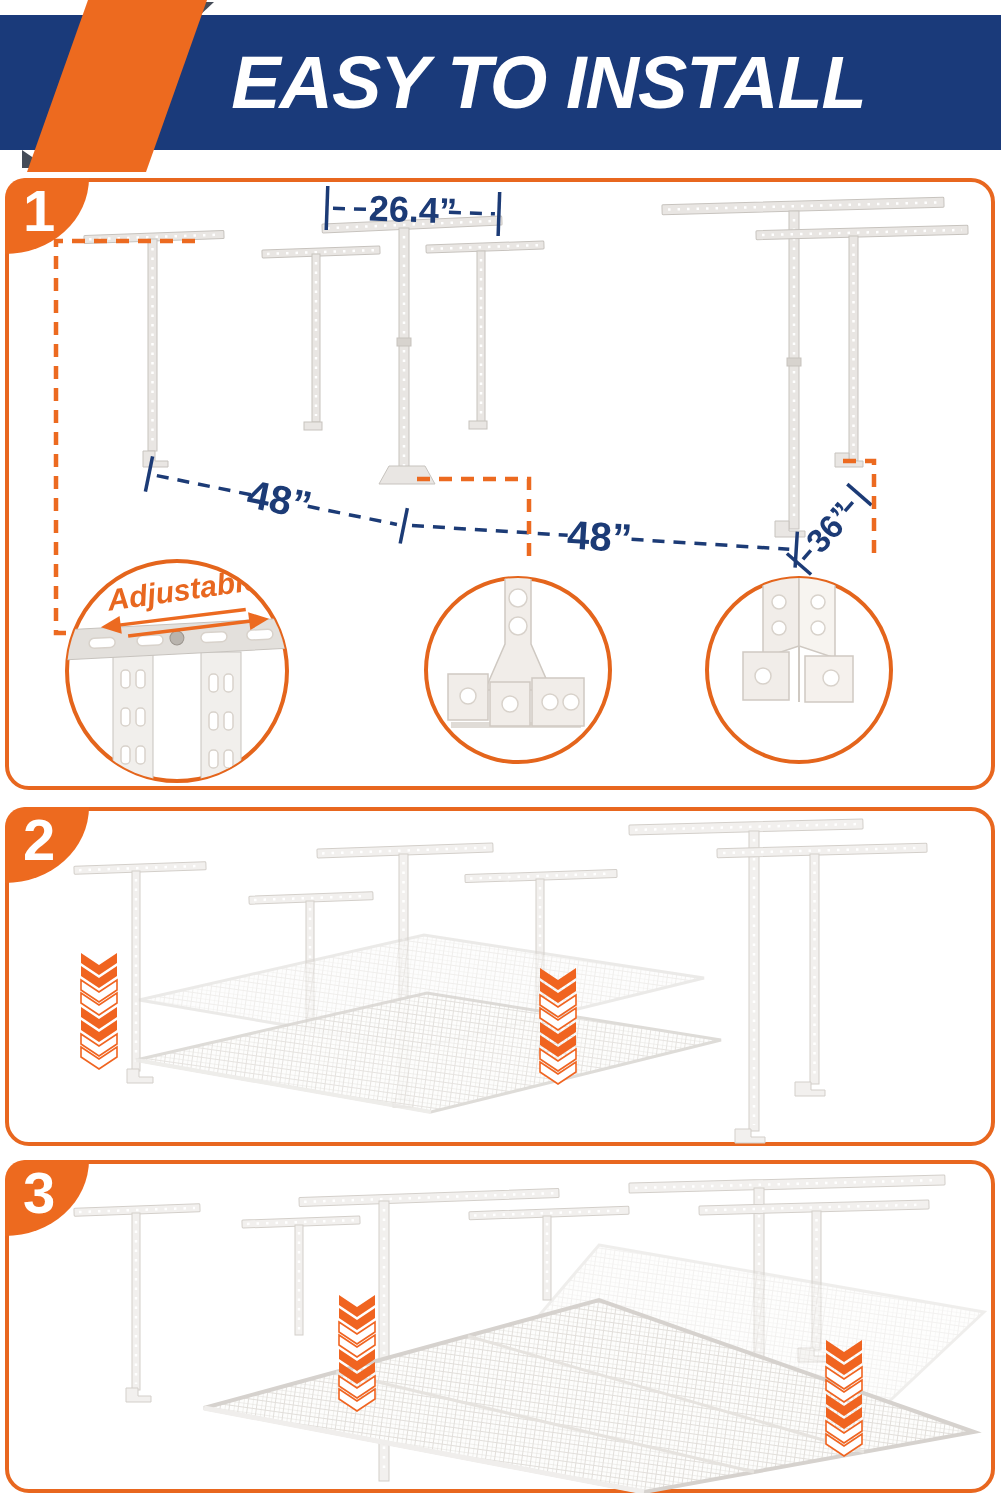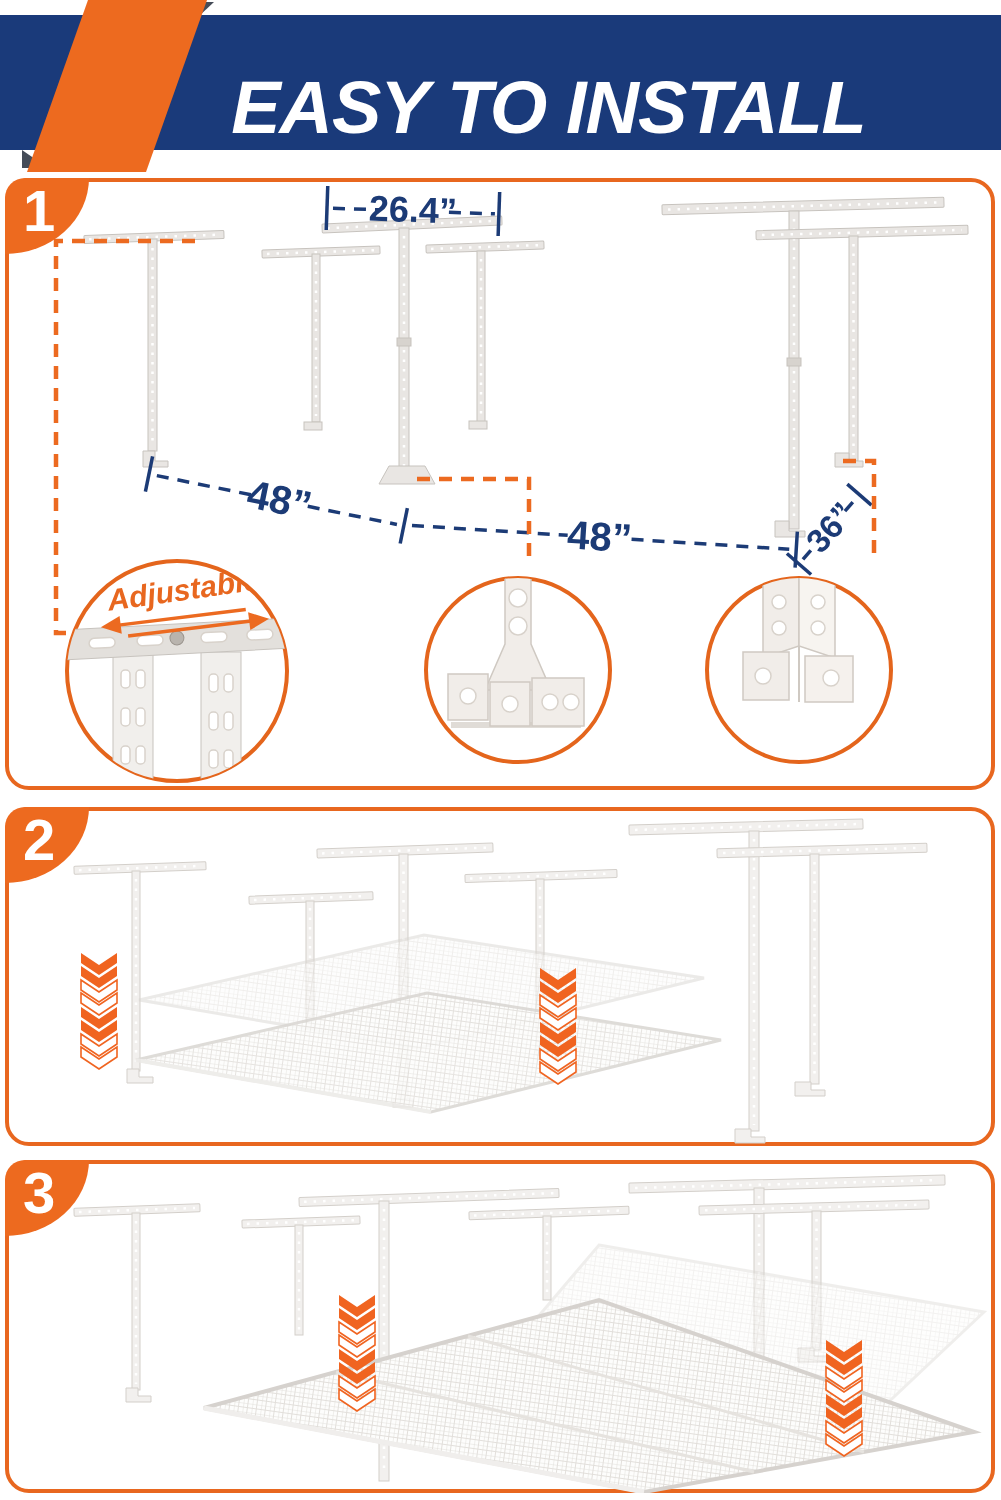--- a/index.html
+++ b/index.html
@@ -1,20 +1,20 @@
 <!DOCTYPE html>
 <html><head>
 <meta charset="utf-8">
 <style>
   html,body{margin:0;padding:0;background:#fff;}
   body{width:1001px;height:1500px;position:relative;overflow:hidden;
        font-family:"Liberation Sans",sans-serif;}
   
   .band{position:absolute;left:0;top:15px;width:1001px;height:135px;background:#1A3A7A;
-        display:flex;align-items:flex-end;justify-content:center;padding-left:96px;box-sizing:border-box;z-index:2;}
+        display:flex;align-items:center;justify-content:center;padding-left:96px;box-sizing:border-box;z-index:2;}
   .title{color:#fff;font-size:74px;font-weight:700;font-style:italic;letter-spacing:-1px;
          margin:0;white-space:nowrap;}
   .stripe{position:absolute;left:0;top:0;width:260px;height:172px;background:#ED6A1F;
           clip-path:polygon(88px 0,207px 0,146px 172px,27px 172px);z-index:3;}
   .stripe-shadow-top{position:absolute;left:0;top:0;width:260px;height:20px;background:#454C58;
           clip-path:polygon(196px 2px,214px 2px,198px 17px);z-index:1;}
   .stripe-shadow-bottom{position:absolute;left:0;top:148px;width:80px;height:24px;background:#454C58;
           clip-path:polygon(22px 2px,48px 20px,22px 20px);z-index:1;}
   
   .panel{position:absolute;left:5px;width:990px;background:#fff;border:4px solid #E8671F;

